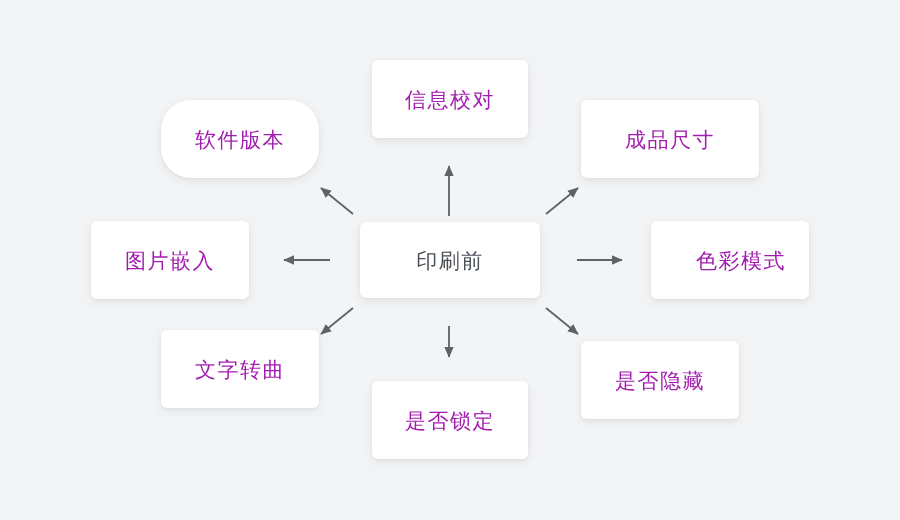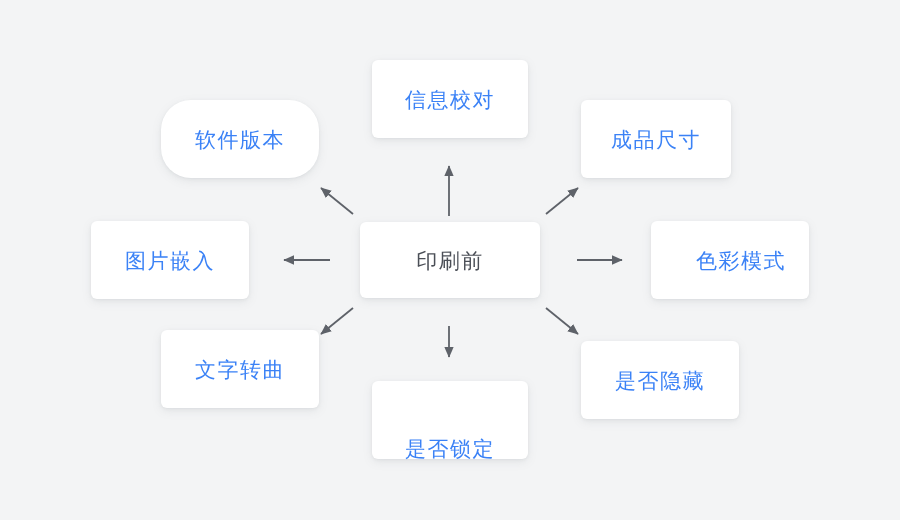--- a/index.html
+++ b/index.html
@@ -25,21 +25,21 @@
     background: #ffffff;
     border-radius: 6px;
     box-shadow: 0 3px 10px rgba(120, 128, 140, 0.13),
                 0 1px 3px rgba(120, 128, 140, 0.10);
     display: flex;
     align-items: center;
     justify-content: center;
     box-sizing: border-box;
   }
   .node-label {
-    color: #3b82f6;
+    color: #a21caf;
     font-size: 21px;
     letter-spacing: 1.5px;
     line-height: 1;
     white-space: nowrap;
   }
   .node.center .node-label {
     color: #4b4f57;
   }
   .arrow-layer {
     position: absolute;
@@ -100,37 +100,37 @@
   </div>
 
   <div class="node" style="left:372px; top:60px; width:156px; height:78px;">
     <span class="node-label">信息校对</span>
   </div>
 
   <div class="node" style="left:161px; top:100px; width:158px; height:78px;border-radius:30px;">
     <span class="node-label">软件版本</span>
   </div>
 
-  <div class="node" style="left:581px; top:100px; width:150px; height:78px;">
+  <div class="node" style="left:581px; top:100px; width:178px; height:78px;">
     <span class="node-label">成品尺寸</span>
   </div>
 
   <div class="node" style="left:91px; top:221px; width:158px; height:78px;">
     <span class="node-label">图片嵌入</span>
   </div>
 
   <div class="node" style="left:651px; top:221px; width:158px; height:78px;padding-left:22px;">
     <span class="node-label">色彩模式</span>
   </div>
 
   <div class="node" style="left:161px; top:330px; width:158px; height:78px;">
     <span class="node-label">文字转曲</span>
   </div>
 
-  <div class="node" style="left:372px; top:381px; width:156px; height:78px;align-items:flex-end;">
+  <div class="node" style="left:372px; top:381px; width:156px; height:78px;">
     <span class="node-label">是否锁定</span>
   </div>
 
   <div class="node" style="left:581px; top:341px; width:158px; height:78px;">
     <span class="node-label">是否隐藏</span>
   </div>
 
 </div>
 
 </body></html>

